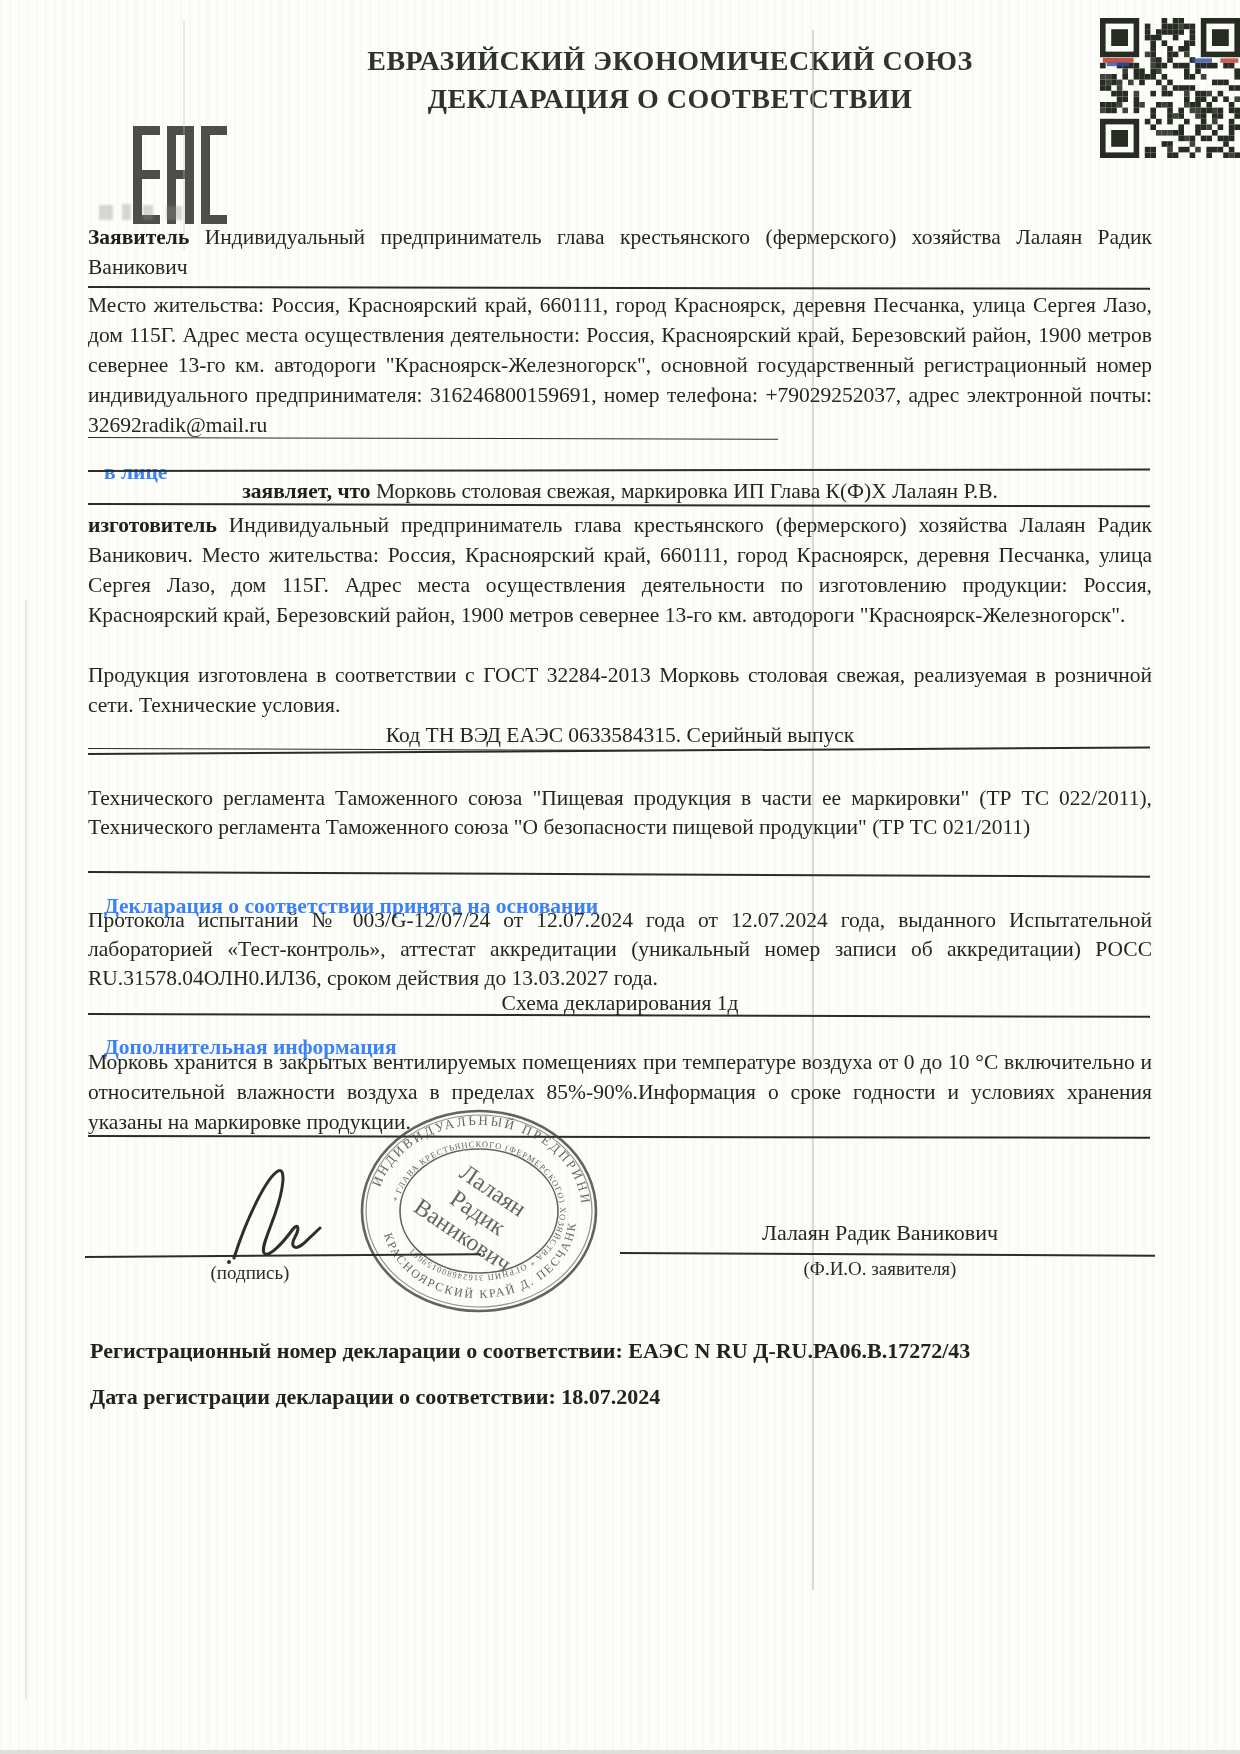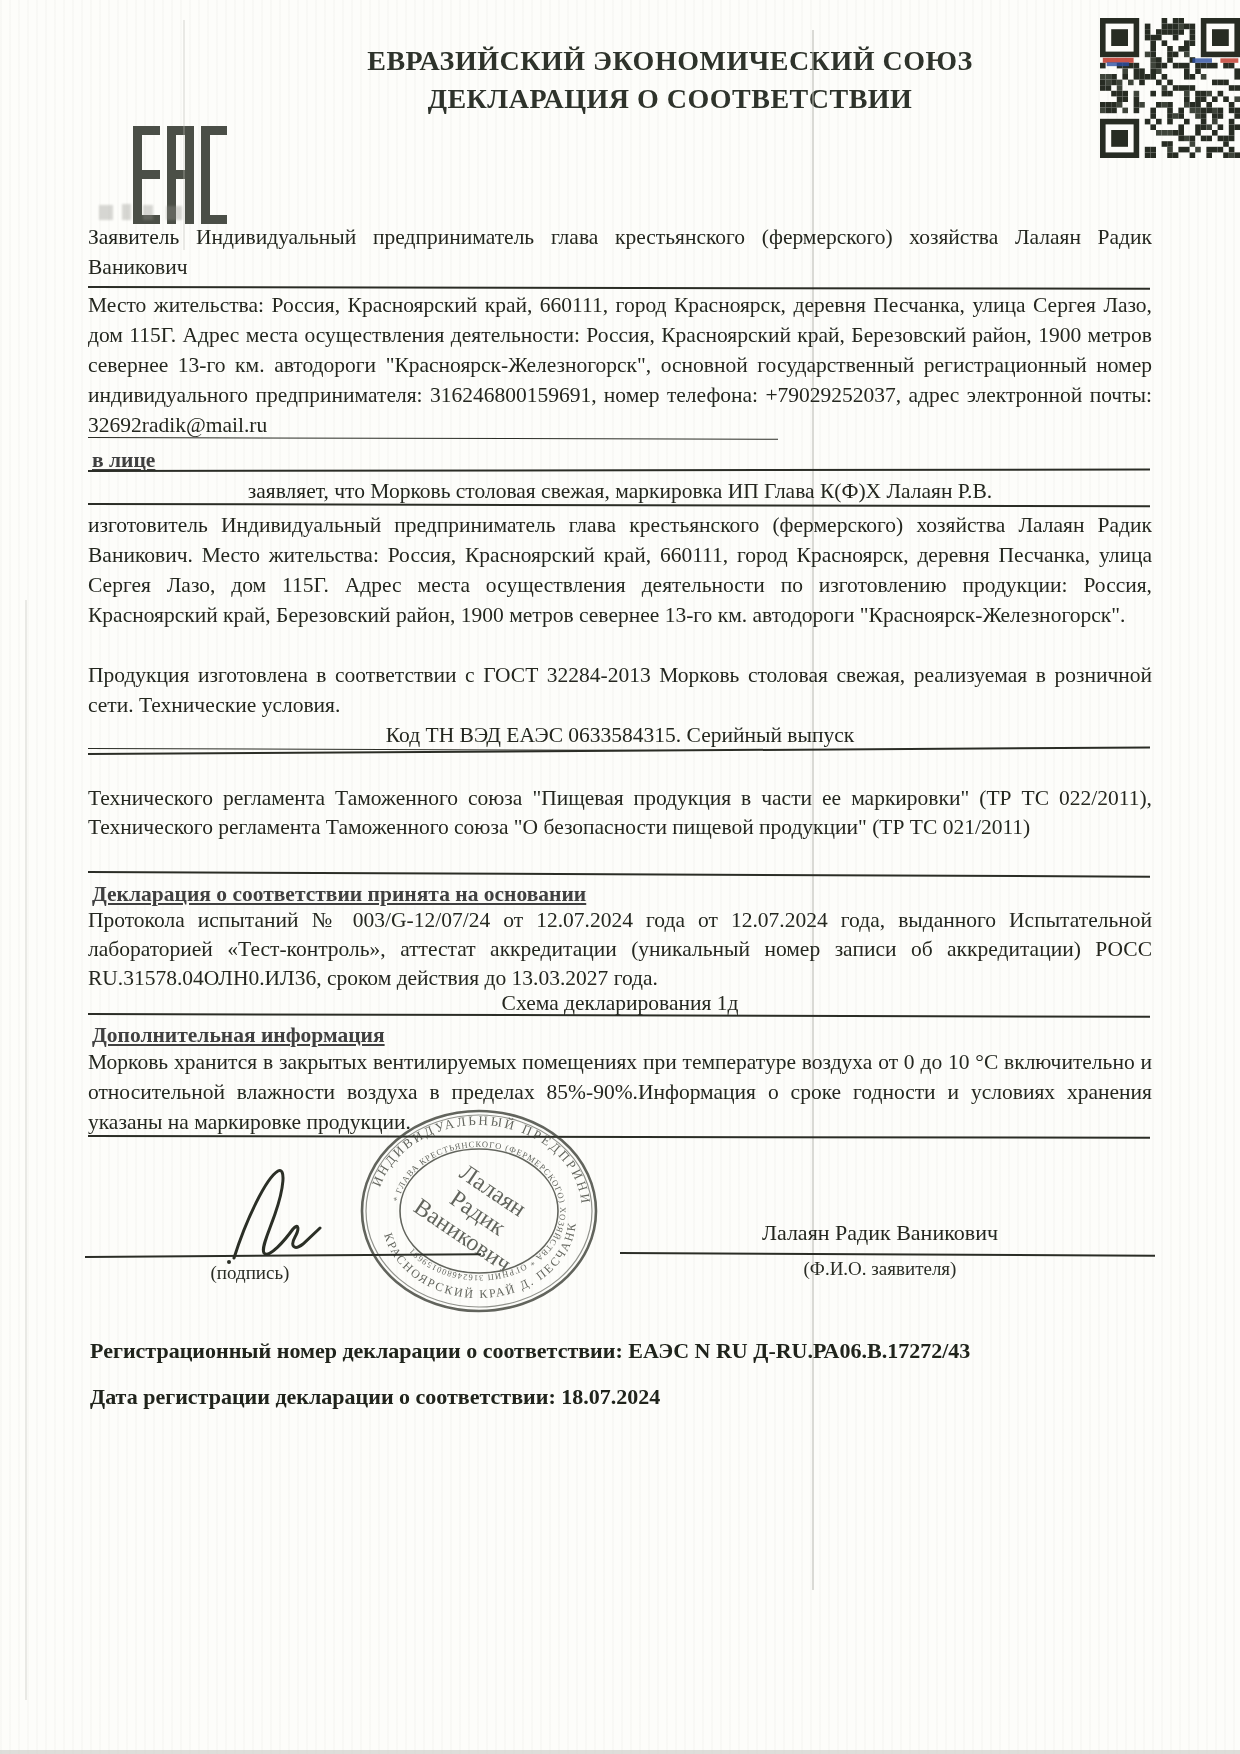--- a/index.html
+++ b/index.html
@@ -15,22 +15,22 @@
   .abs{position:absolute;}
   .title{
     left:250px;top:42px;width:840px;text-align:center;
     font-weight:700;font-size:28px;line-height:38px;letter-spacing:.5px;color:#2e332b;
   }
   .para{
     left:88px;width:1064px;font-size:21.5px;line-height:30px;text-align:justify;
     margin:0;color:#24271f;
   }
   .single{text-align:center;}
-  .b{font-weight:400;color:#1d211a;}
-  .label-line{left:88px;width:1064px;font-size:21.5px;line-height:28px;font-weight:700;color:#404040;margin:4px;text-decoration:underline;}
+  .b{font-weight:700;color:#1d211a;}
+  .label-line{left:88px;width:1064px;font-size:21.5px;line-height:28px;font-weight:700;color:#3b82f6;margin:16px;}
   .rule{height:0;border-top:2px solid #2b2d26;transform-origin:left center;}
   .rule.thin{border-top-width:1.6px;}
   .caption{font-size:19px;color:#2a2d25;text-align:center;}
   .name-right{font-size:22px;color:#24271f;text-align:center;}
   .footer-line{left:90px;width:1100px;font-size:22px;font-weight:700;color:#20241c;margin:0;}
   .vline{width:2px;background:#bdbdb7;opacity:.55;pointer-events:none;}
   .smudge{background:#90908a;opacity:.35;filter:blur(1px);pointer-events:none;}
   .stamp-wrap{left:346px;top:1102px;width:266px;height:218px;opacity:.8;pointer-events:none;}
   .sig-wrap{left:222px;top:1158px;width:140px;height:125px;pointer-events:none;}
   .qr-wrap{left:1100px;top:18px;width:140px;height:140px;}

